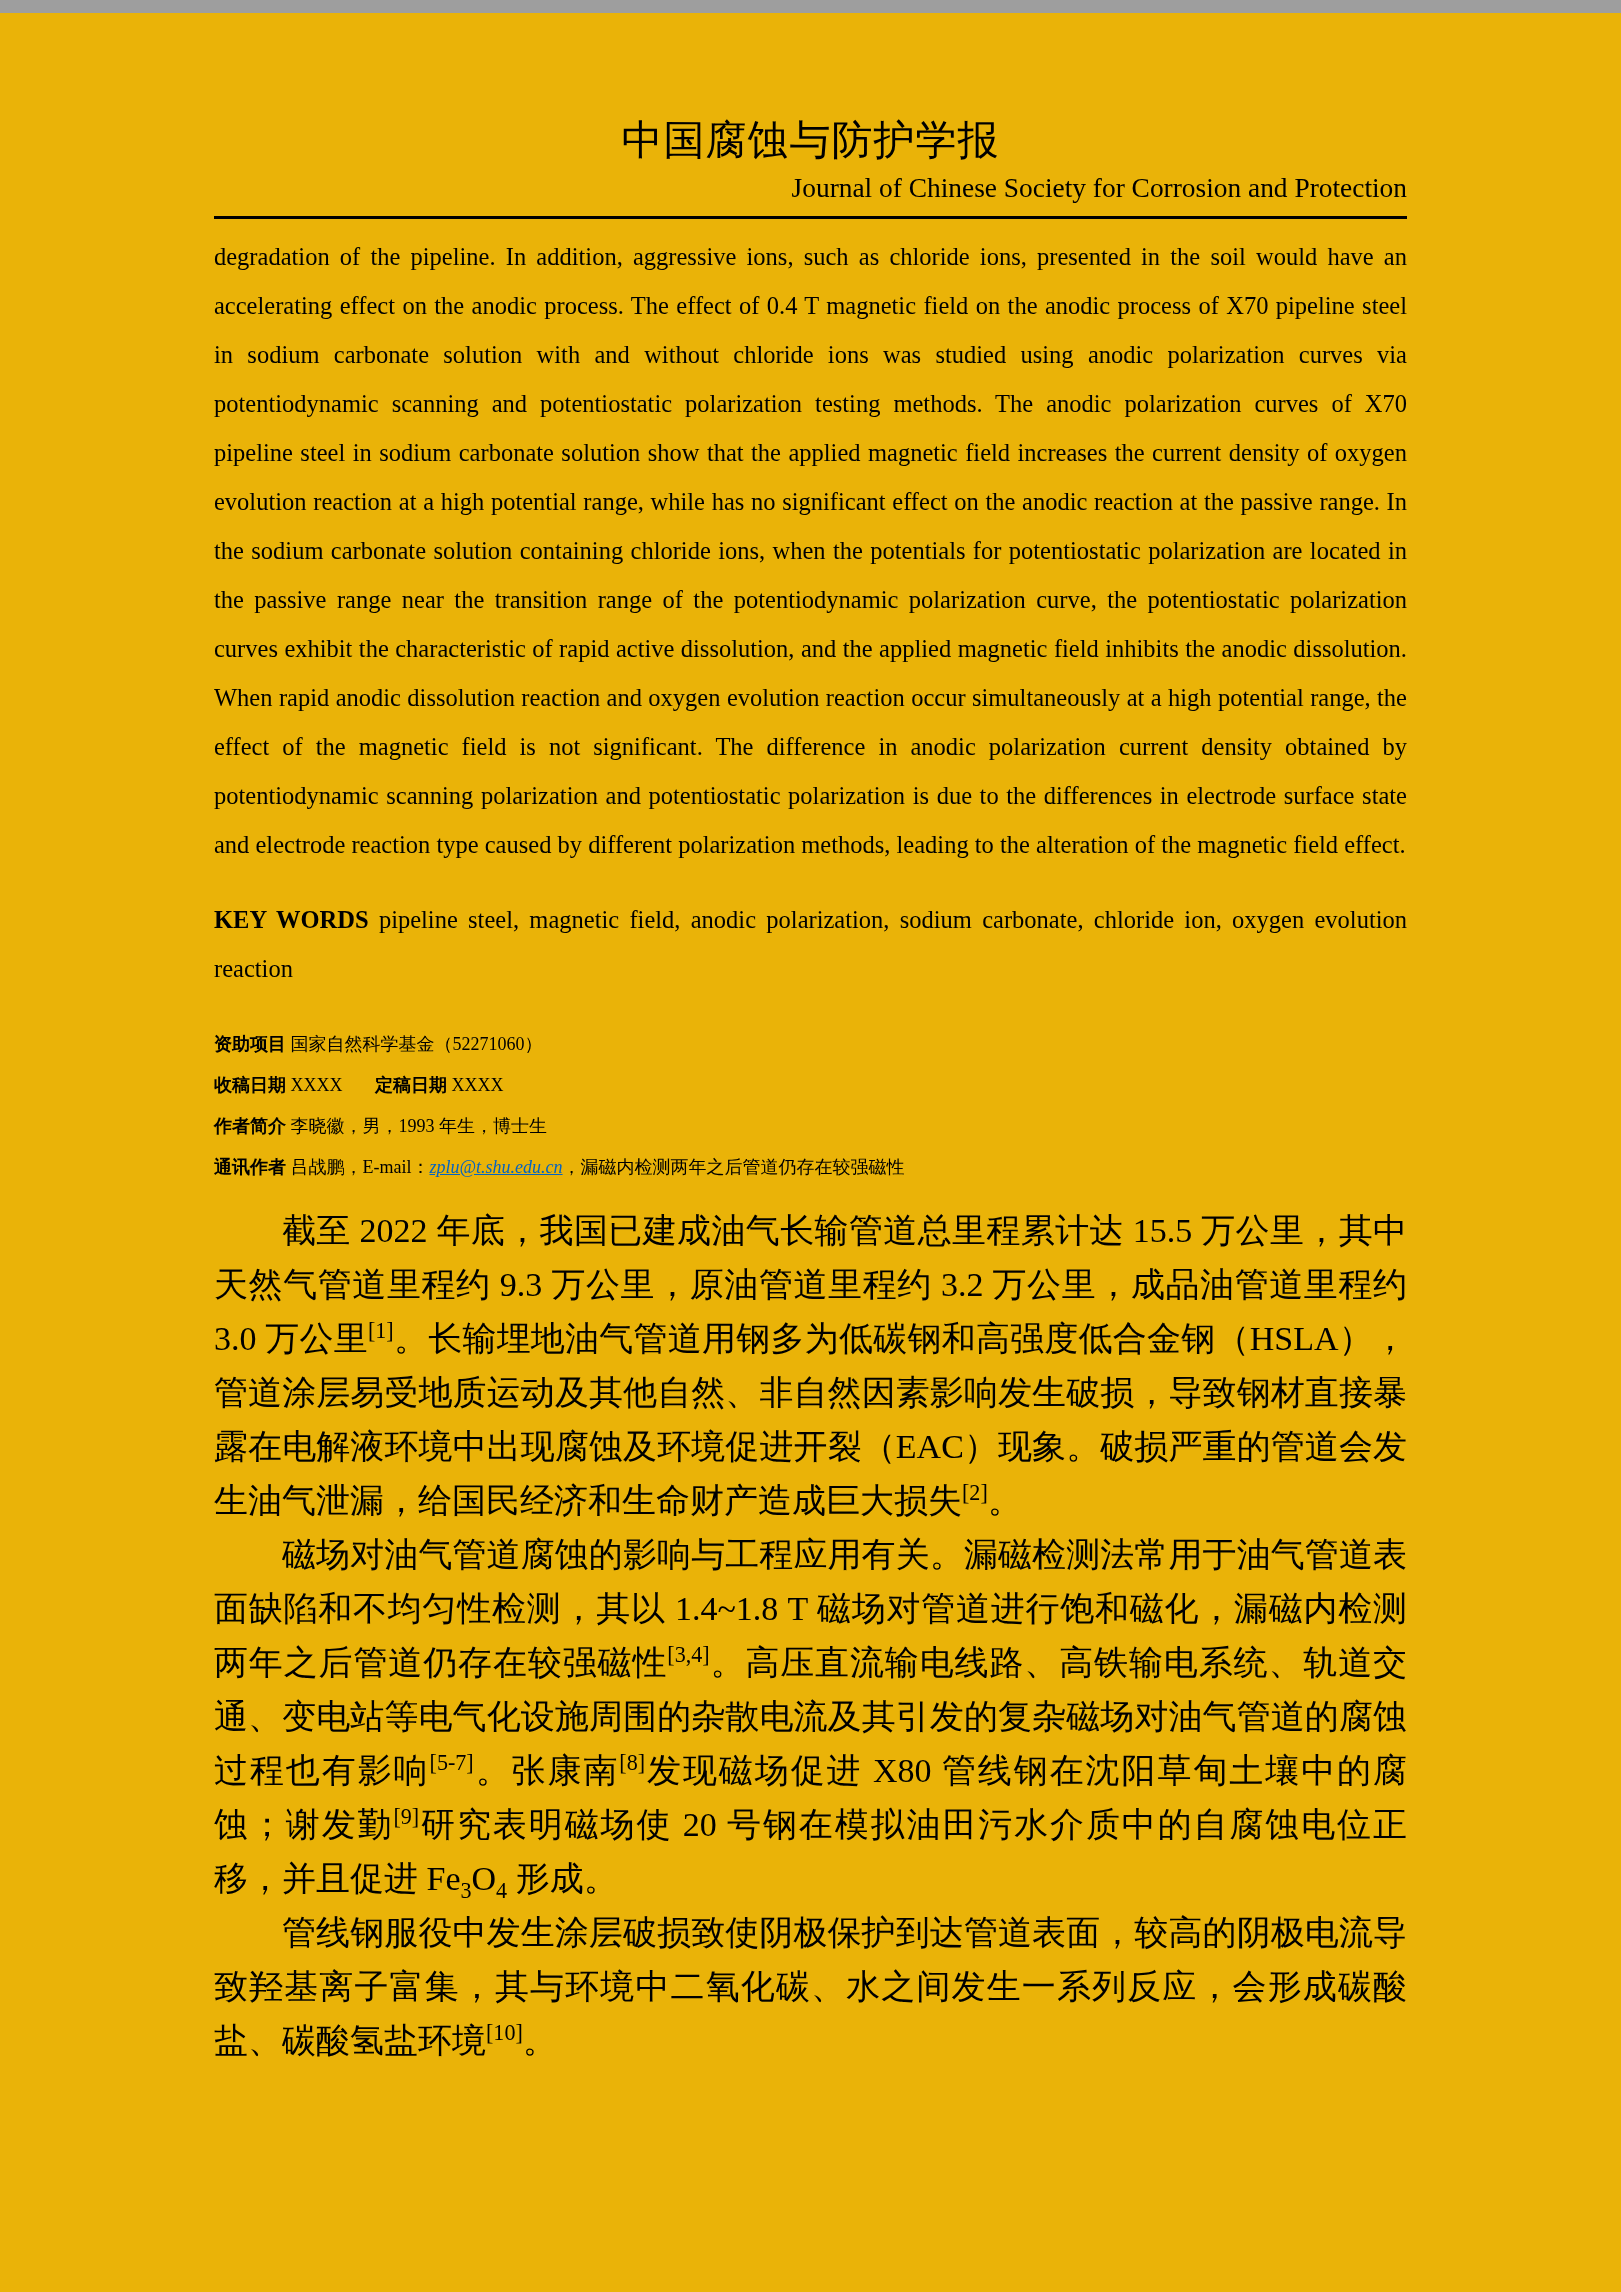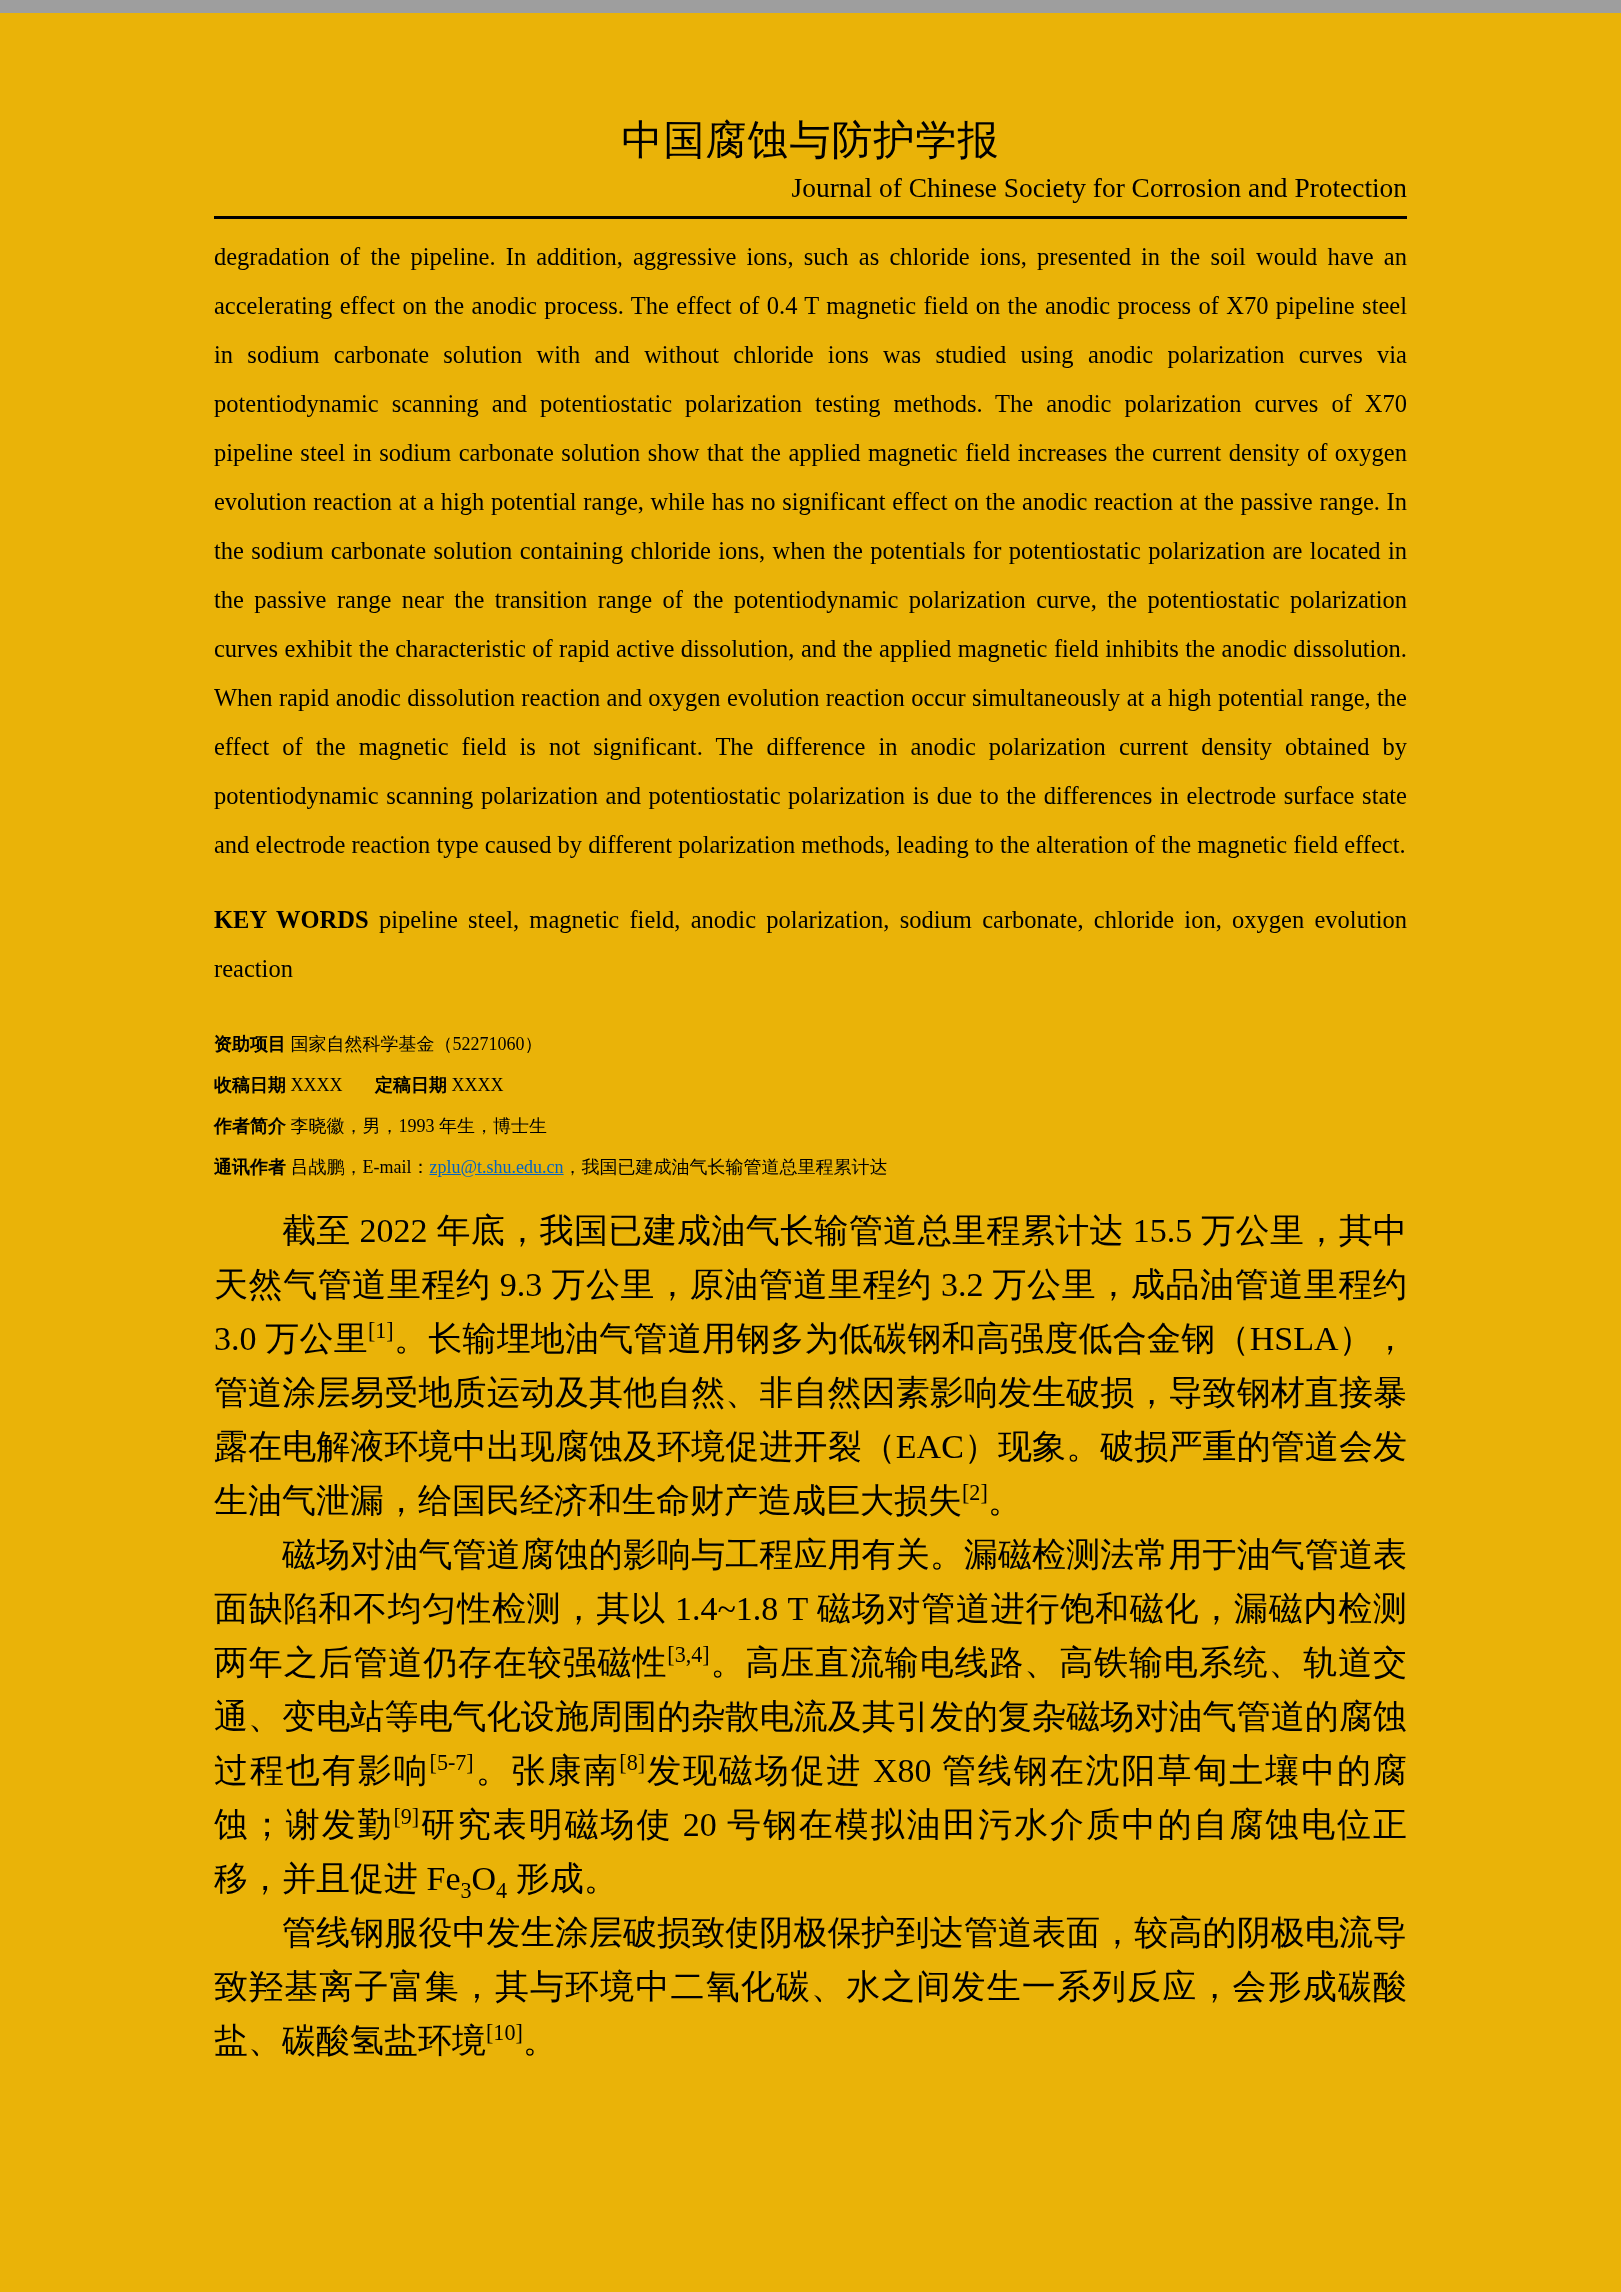--- a/index.html
+++ b/index.html
@@ -86,21 +86,21 @@
         <span>国家自然科学基金（52271060）</span></p>
 
       <p class="fn-line"><span class="fn-label">收稿日期</span>
         <span>XXXX</span><span class="fn-label fn-gap">定稿日期</span>
         <span>XXXX</span></p>
 
       <p class="fn-line"><span class="fn-label">作者简介</span>
         <span>李晓徽，男，1993 年生，博士生</span></p>
 
       <p class="fn-line"><span class="fn-label">通讯作者</span>
-        <span>吕战鹏，E-mail：</span><a class="email-link" href="#" style="color: rgb(5, 99, 193);">zplu@t.shu.edu.cn</a><span>，我国已建成油气长输管道总里程累计达</span></p>
+        <span>吕战鹏，E-mail：</span><a class="email-link" href="#" style="color: rgb(5, 99, 193); font-style: italic;">zplu@t.shu.edu.cn</a><span>，漏磁内检测两年之后管道仍存在较强磁性</span></p>
     </section>
 
     <section class="cn-body">
       <p class="cn-para"><span>截至 2022 年底，我国已建成油气长输管道总里程累计达 15.5 万公里，其中天然气管道里程约 9.3 万公里，原油管道里程约 3.2 万公里，成品油管道里程约 3.0 万公里</span><sup>[1]</sup><span>。长输埋地油气管道用钢多为低碳钢和高强度低合金钢（HSLA），管道涂层易受地质运动及其他自然、非自然因素影响发生破损，导致钢材直接暴露在电解液环境中出现腐蚀及环境促进开裂（EAC）现象。破损严重的管道会发生油气泄漏，给国民经济和生命财产造成巨大损失</span><sup>[2]</sup><span>。</span></p>
       <p class="cn-para"><span>磁场对油气管道腐蚀的影响与工程应用有关。漏磁检测法常用于油气管道表面缺陷和不均匀性检测，其以 1.4~1.8 T 磁场对管道进行饱和磁化，漏磁内检测两年之后管道仍存在较强磁性</span><sup>[3,4]</sup><span>。高压直流输电线路、高铁输电系统、轨道交通、变电站等电气化设施周围的杂散电流及其引发的复杂磁场对油气管道的腐蚀过程也有影响</span><sup>[5-7]</sup><span>。张康南</span><sup>[8]</sup><span>发现磁场促进 X80 管线钢在沈阳草甸土壤中的腐蚀；谢发勤</span><sup>[9]</sup><span>研究表明磁场使 20 号钢在模拟油田污水介质中的自腐蚀电位正移，并且促进 Fe</span><sub>3</sub><span>O</span><sub>4</sub><span> 形成。</span></p>
       <p class="cn-para"><span>管线钢服役中发生涂层破损致使阴极保护到达管道表面，较高的阴极电流导致羟基离子富集，其与环境中二氧化碳、水之间发生一系列反应，会形成碳酸盐、碳酸氢盐环境</span><sup>[10]</sup><span>。</span></p>
     </section>
 
   </main>
 </div>

